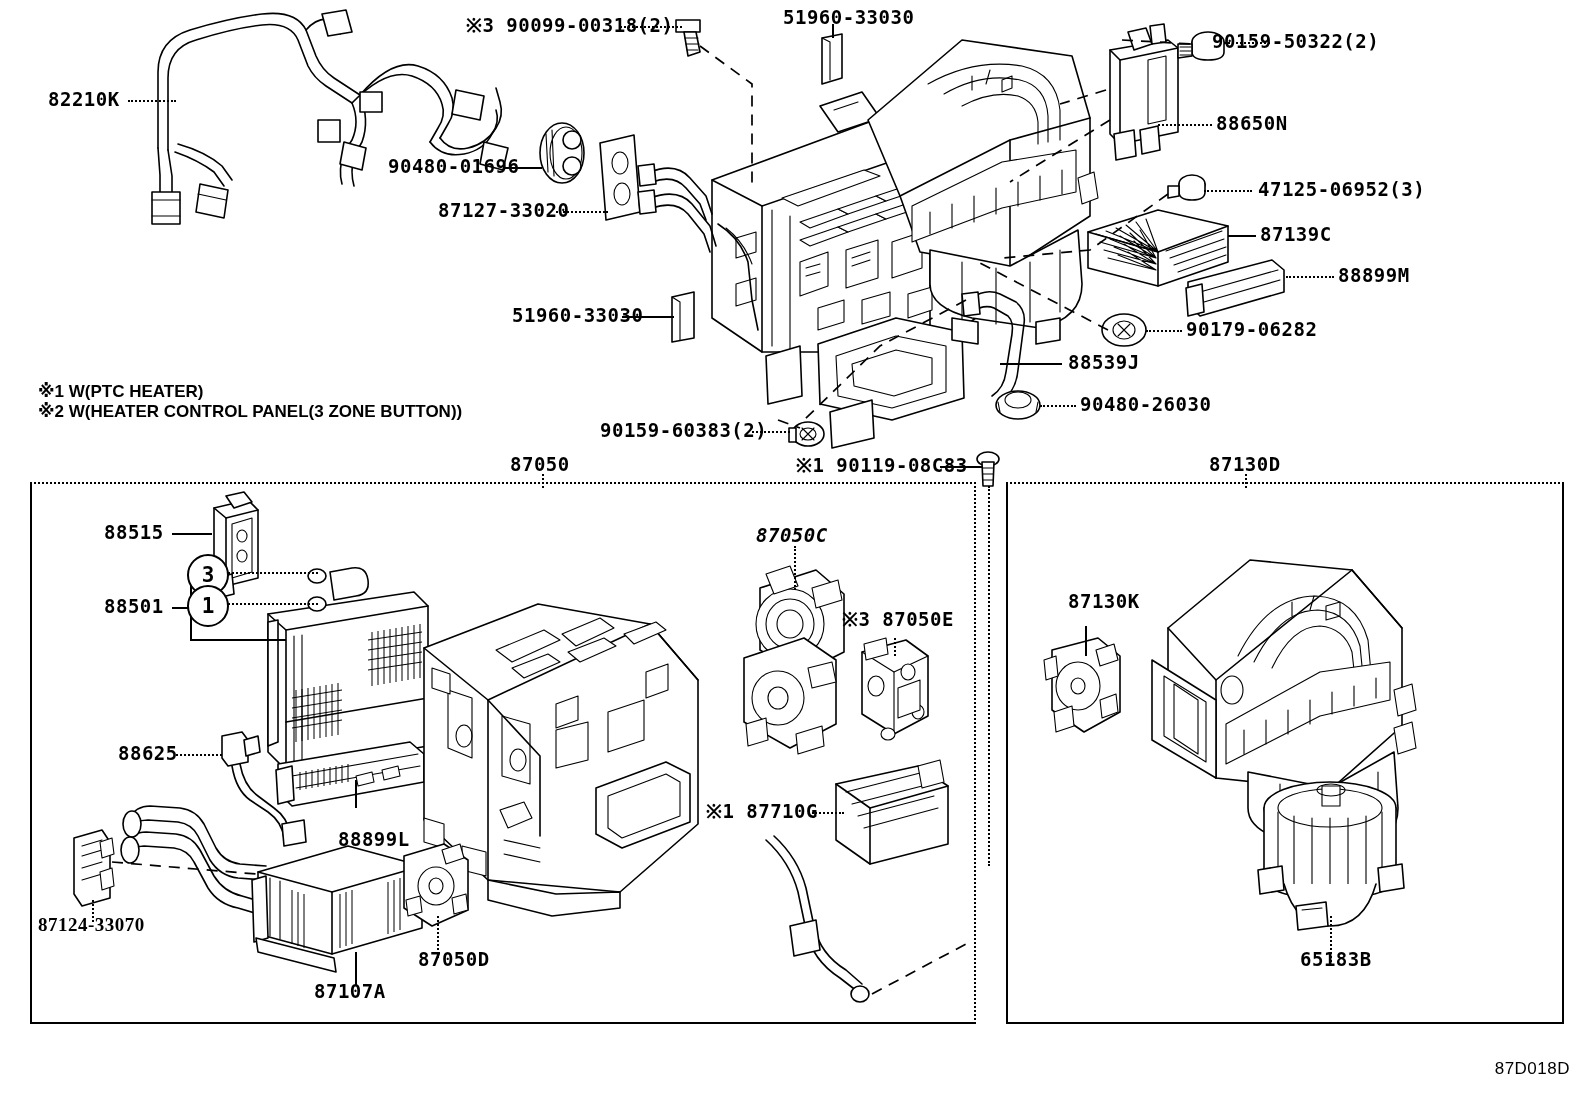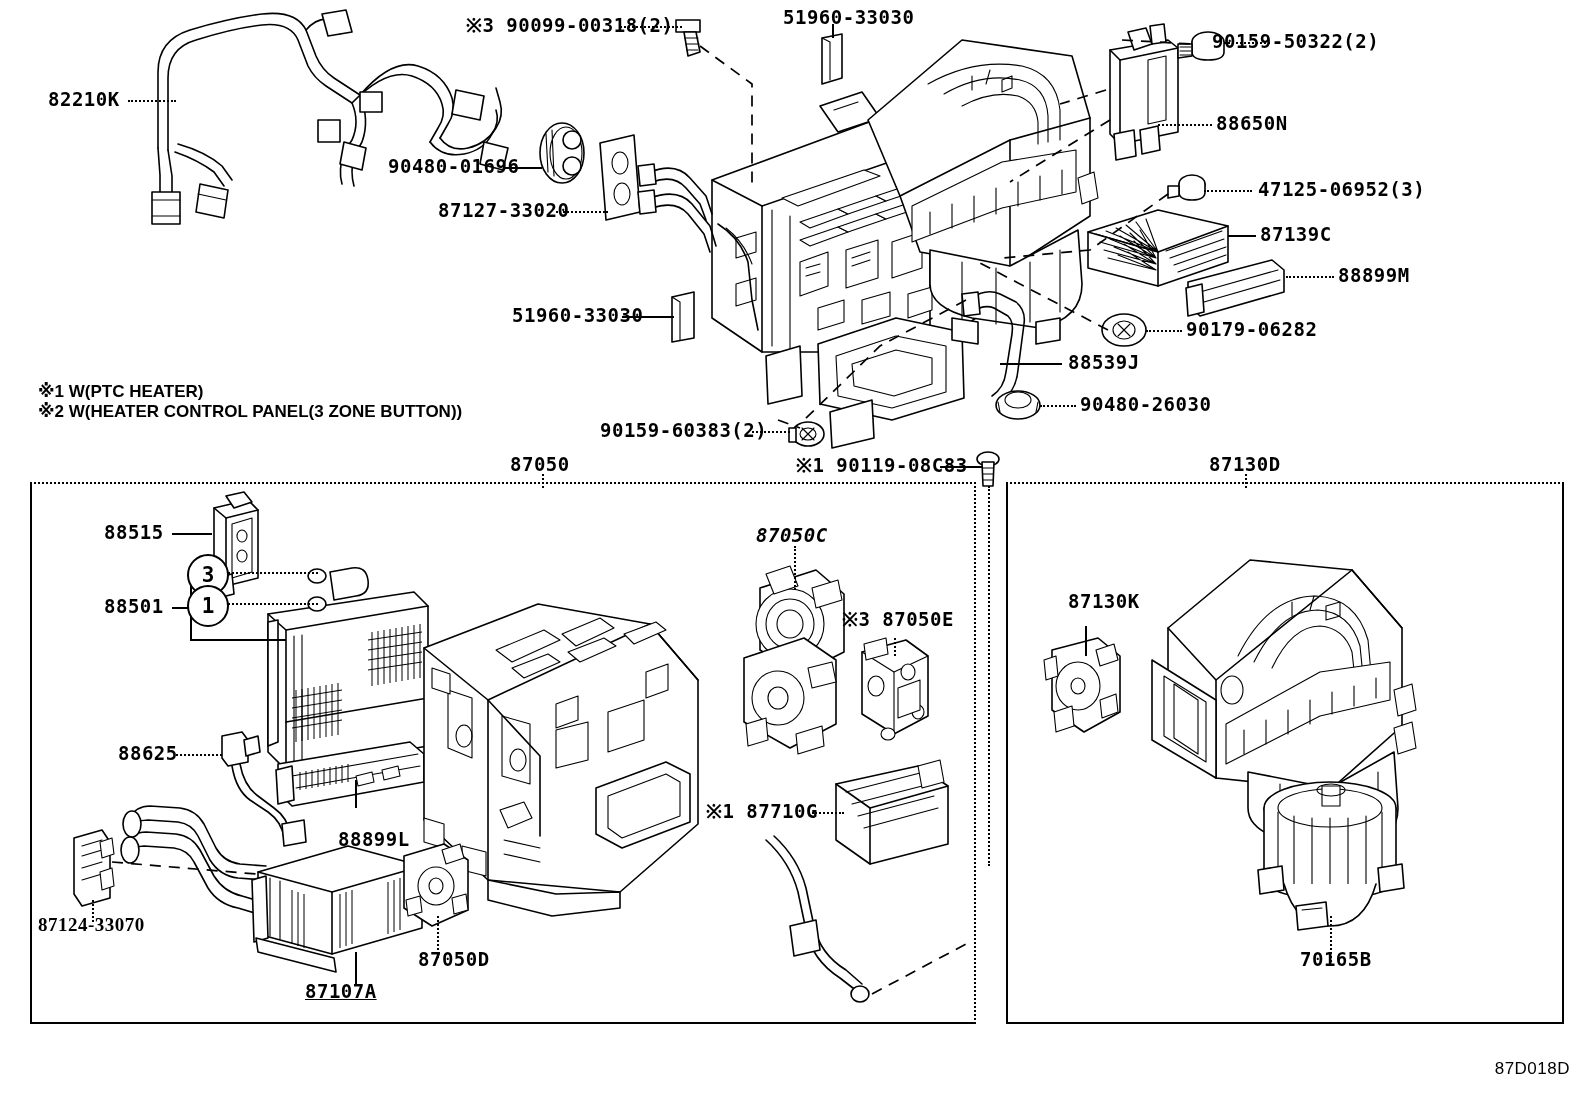--- a/index.html
+++ b/index.html
@@ -558,27 +558,27 @@
 <div class="lbl" style="left:796px;top:456px;">※1 90119-08C83</div>
 <div class="lbl" style="left:1209px;top:455px;">87130D</div>
 
 <div class="lbl" style="left:104px;top:523px;">88515</div>
 <div class="lbl" style="left:104px;top:597px;">88501</div>
 <div class="circnum" style="left:187px;top:554px;">3</div>
 <div class="circnum" style="left:187px;top:585px;">1</div>
 <div class="lbl" style="left:118px;top:744px;">88625</div>
 <div class="lbl" style="left:338px;top:798px;margin-top:32px;">88899L</div>
 <div class="lbl" style="left:38px;top:915px;font-family:Liberation Serif, serif;">87124-33070</div>
-<div class="lbl" style="left:305px;top:982px;text-decoration:underline;">87107A</div>
+<div class="lbl" style="left:314px;top:982px;">87107A</div>
 <div class="lbl" style="left:418px;top:950px;">87050D</div>
 <div class="lbl" style="left:756px;top:526px;font-style:italic;">87050C</div>
 <div class="lbl" style="left:842px;top:610px;">※3 87050E</div>
 <div class="lbl" style="left:706px;top:802px;">※1 87710G</div>
 <div class="lbl" style="left:1068px;top:592px;">87130K</div>
-<div class="lbl" style="left:1300px;top:950px;">70165B</div>
+<div class="lbl" style="left:1300px;top:950px;">65183B</div>
 
 <div class="notes">
   <div>※1 W(PTC HEATER)</div>
   <div>※2 W(HEATER CONTROL PANEL(3 ZONE BUTTON))</div>
 </div>
 
 <div class="diagid">87D018D</div>
 
 </div>
 

